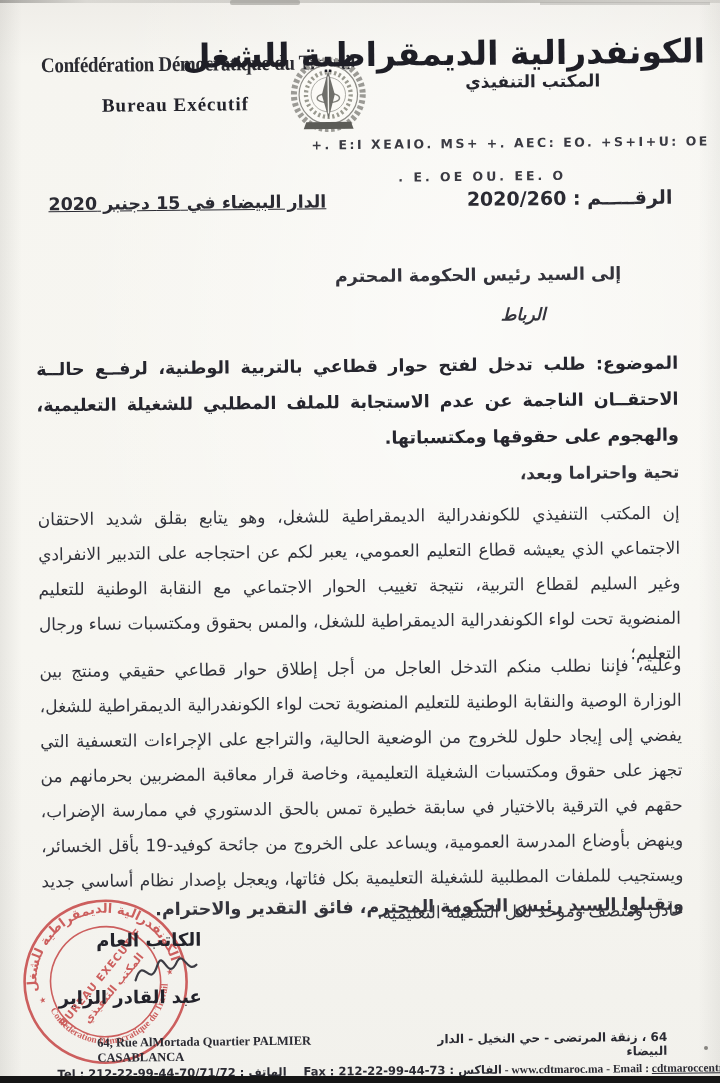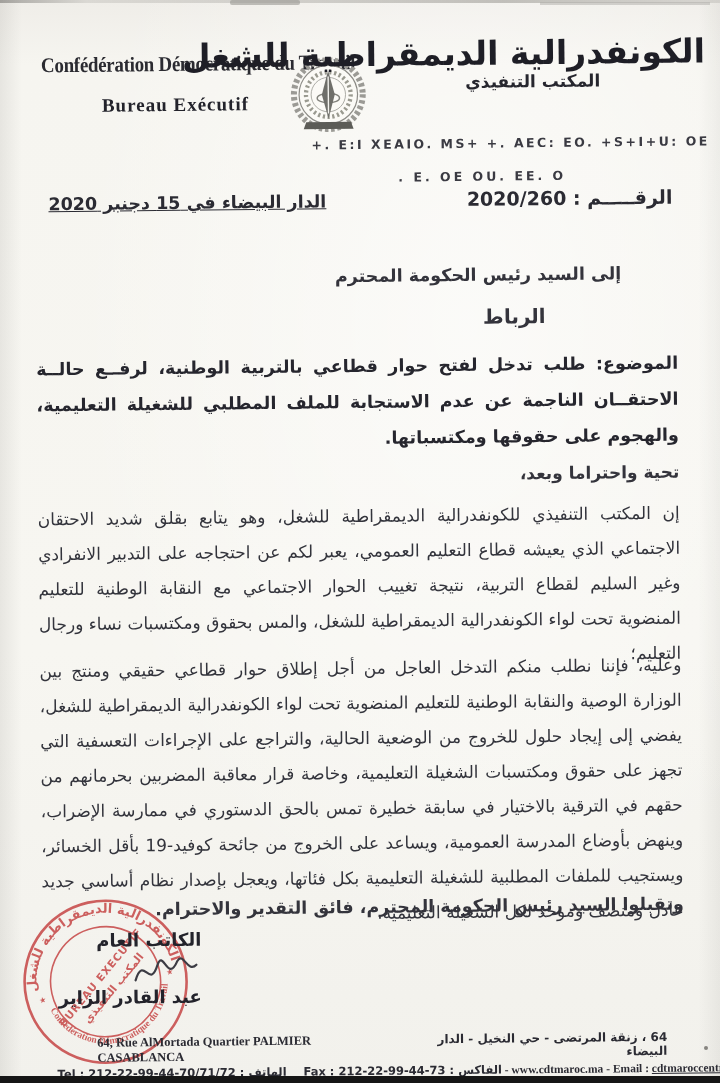--- a/index.html
+++ b/index.html
@@ -33,21 +33,21 @@
   .org-ar-bureau{font-size:17px;font-weight:700;margin-top:-2px;color:#26262e;}
   .tif1{position:absolute;top:137px;right:6px;font-size:12.5px;font-weight:700;letter-spacing:2.5px;
     white-space:nowrap;color:#3a3a42;}
   .tif2{position:absolute;top:170px;right:150px;font-size:12.5px;font-weight:700;letter-spacing:3px;color:#3a3a42;}
   
   .ref{position:absolute;top:189px;right:44px;font-size:19px;font-weight:700;direction:rtl;color:#2b2b33;}
   .date{position:absolute;top:191px;left:52px;font-size:17.5px;font-weight:700;direction:rtl;
     white-space:nowrap;text-decoration:underline;color:#2b2b33;}
   
   .recipient{position:absolute;top:266px;right:96px;font-size:17.5px;font-weight:700;direction:rtl;}
-  .city{position:absolute;top:306px;right:172px;font-size:20px;font-weight:700;direction:rtl;}
+  .city{position:absolute;top:306px;right:172px;font-size:17px;font-weight:700;direction:rtl;font-style:italic;}
   
   .subject{position:absolute;top:349px;right:40px;left:38px;font-size:17.5px;font-weight:700;
     direction:rtl;text-align:justify;line-height:2.05;color:#26262e;}
   .greeting{position:absolute;top:465px;right:40px;font-size:17px;font-weight:700;direction:rtl;}
   .para{position:absolute;right:40px;left:38px;font-size:17px;font-weight:400;direction:rtl;
     text-align:justify;line-height:2.06;color:#33343c;}
   .p1{top:499px;}
   .p2{top:651px;}
   .closing{position:absolute;top:897px;right:40px;font-size:17.5px;font-weight:700;direction:rtl;}
   

